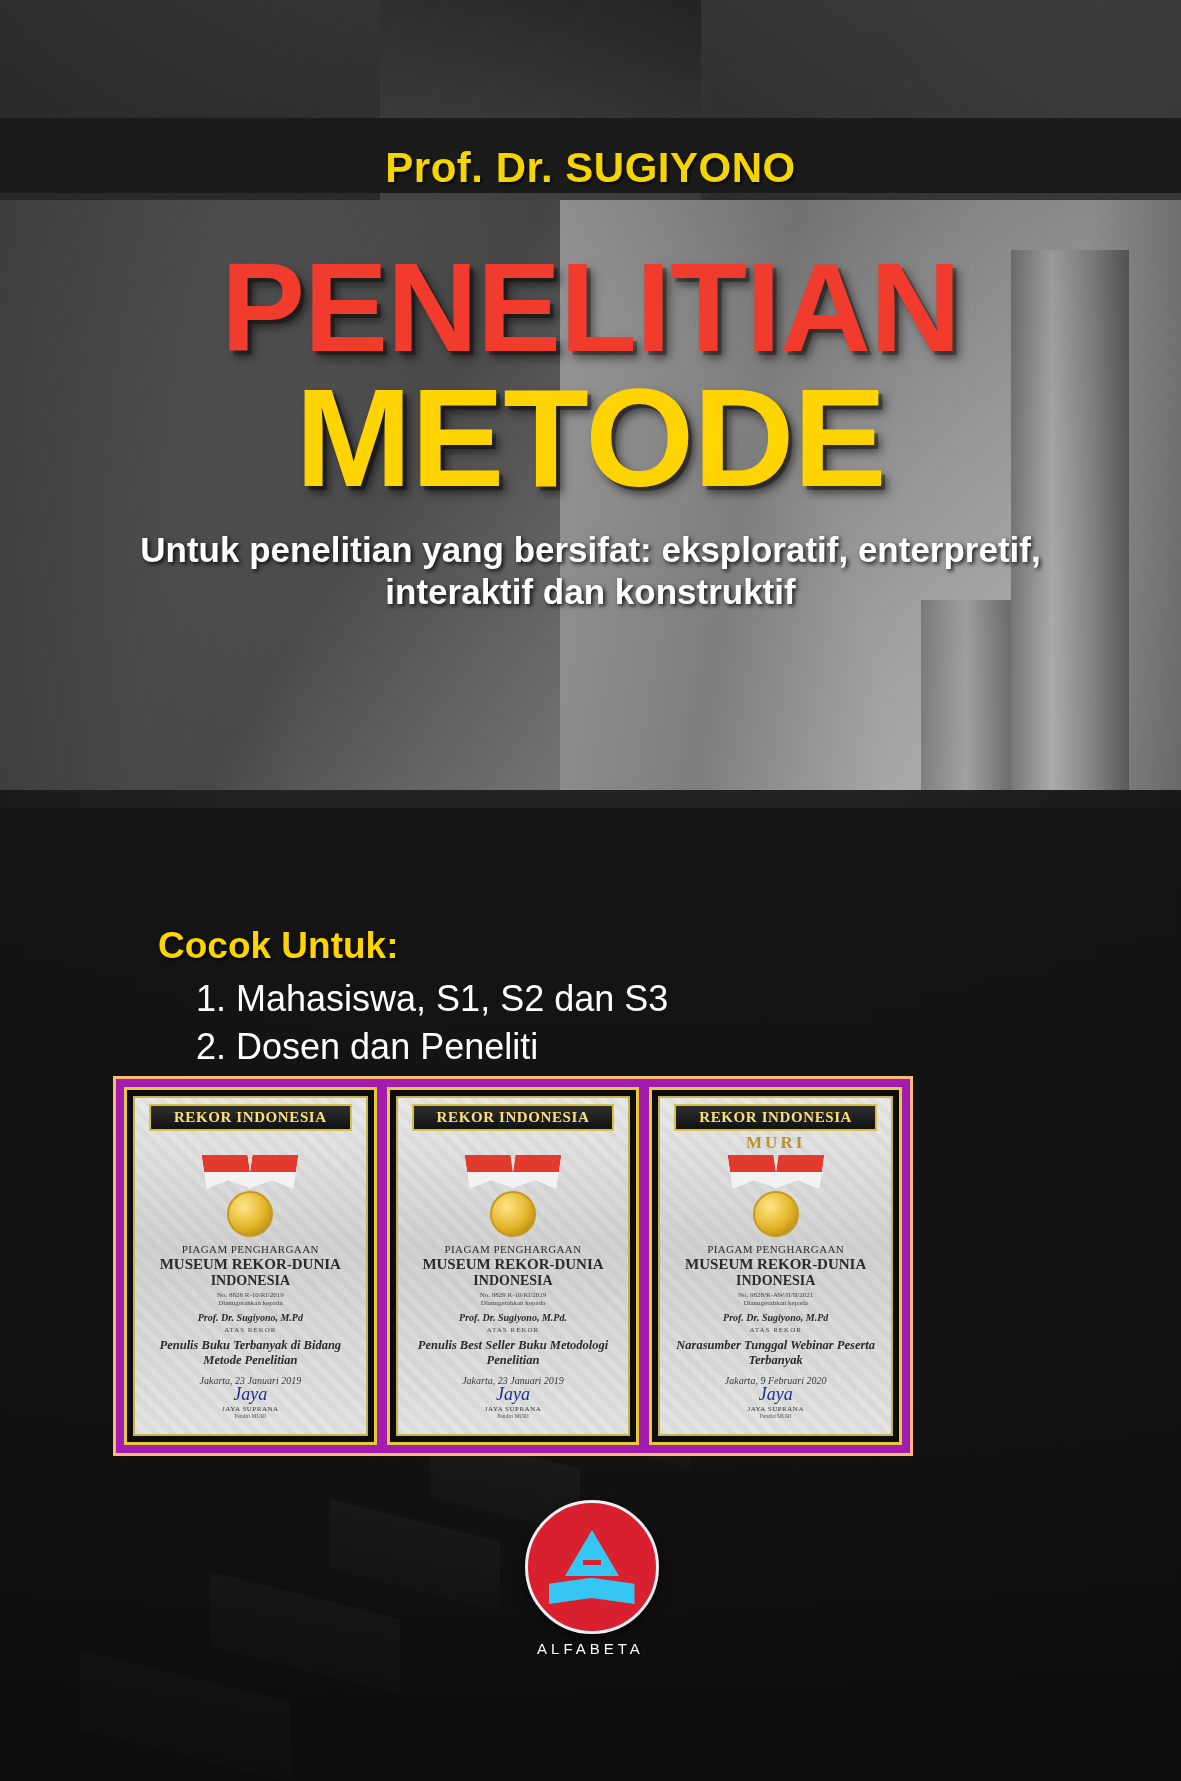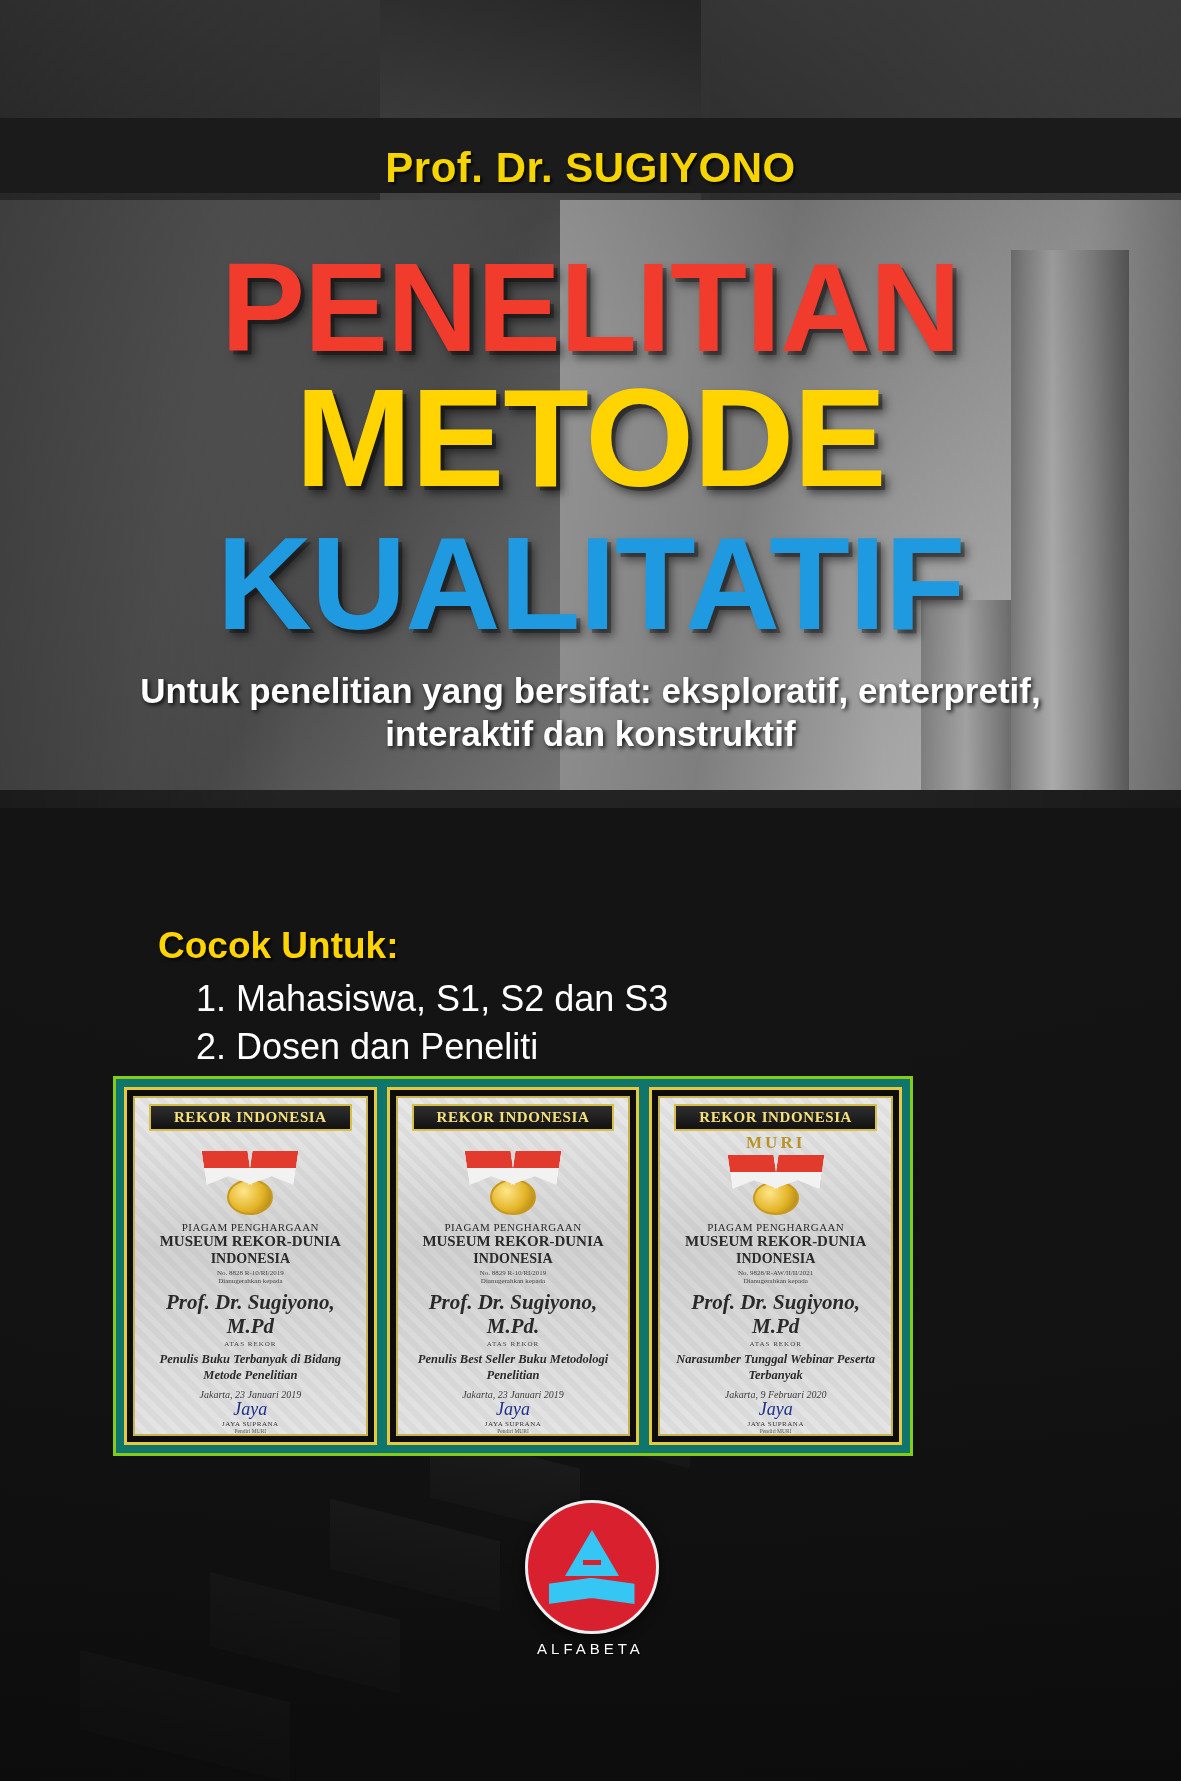--- a/index.html
+++ b/index.html
@@ -194,22 +194,22 @@
     color: #ffffff;
     font-size: 36px;
     line-height: 1.32;
   }
 
   
   .certs {
     position: absolute;
     left: 113px; top: 1076px;
     width: 800px; height: 380px;
-    background: #0f766e;
-    border: 3px solid #84cc16;
+    background: #a21caf;
+    border: 3px solid #fdba74;
     display: flex;
     gap: 10px;
     padding: 8px;
     box-sizing: border-box;
   }
   .cert {
     position: relative;
     flex: 1;
     background: #0d0d0d;
     border: 3px solid #e8c93c;
@@ -290,21 +290,21 @@
     font-family: "Liberation Serif", serif;
     line-height: 1.15;
     margin-top: 6px;
     padding: 0 6px;
   }
   .cert-txt .l1 { font-size: 11px; letter-spacing: .4px; }
   .cert-txt .l2 { font-size: 15px; font-weight: bold; }
   .cert-txt .l3 { font-size: 14px; font-weight: bold; }
   .cert-txt .no { font-size: 7px; margin-top: 2px; color: #444; }
   .cert-txt .given { font-size: 7px; color: #444; }
-  .cert-txt .name { font-size: 21px; font-weight: bold; font-style: italic; margin-top: 5px; }
+  .cert-txt .name { font-size: 10px; font-weight: bold; font-style: italic; margin-top: 5px; }
   .cert-txt .atas { font-size: 7px; letter-spacing: 1px; margin-top: 2px; color: #444; }
   .cert-txt .ach { font-size: 12.5px; font-weight: bold; font-style: italic; margin-top: 4px; line-height: 1.25; }
   .cert-txt .date { font-size: 10px; font-style: italic; margin-top: 6px; color: #3a3a3a; }
   .sign {
     font-family: "Liberation Serif", serif;
     font-style: italic;
     font-size: 18px;
     color: #1b2f8a;
     margin-top: -2px;
   }
@@ -393,21 +393,20 @@
     <div class="bg-vignette"></div>
   </div>
 
   <div class="author-band">
     <div class="author-name">Prof. Dr. SUGIYONO</div>
   </div>
 
   <div class="titles">
     <div class="t-line t2">PENELITIAN</div>
     <div class="t-line t1">METODE</div>
-    <div class="t-line t3">KUALITATIF</div>
     <div class="subtitle">Untuk penelitian yang bersifat: eksploratif, enterpretif, interaktif dan konstruktif</div>
   </div>
 
   <div class="lower-panel"></div>
 
   <div class="cocok">Cocok Untuk:</div>
   <ul class="cocok-list">
     <li>1. Mahasiswa, S1, S2 dan S3</li>
     <li>2. Dosen dan Peneliti</li>
   </ul>

